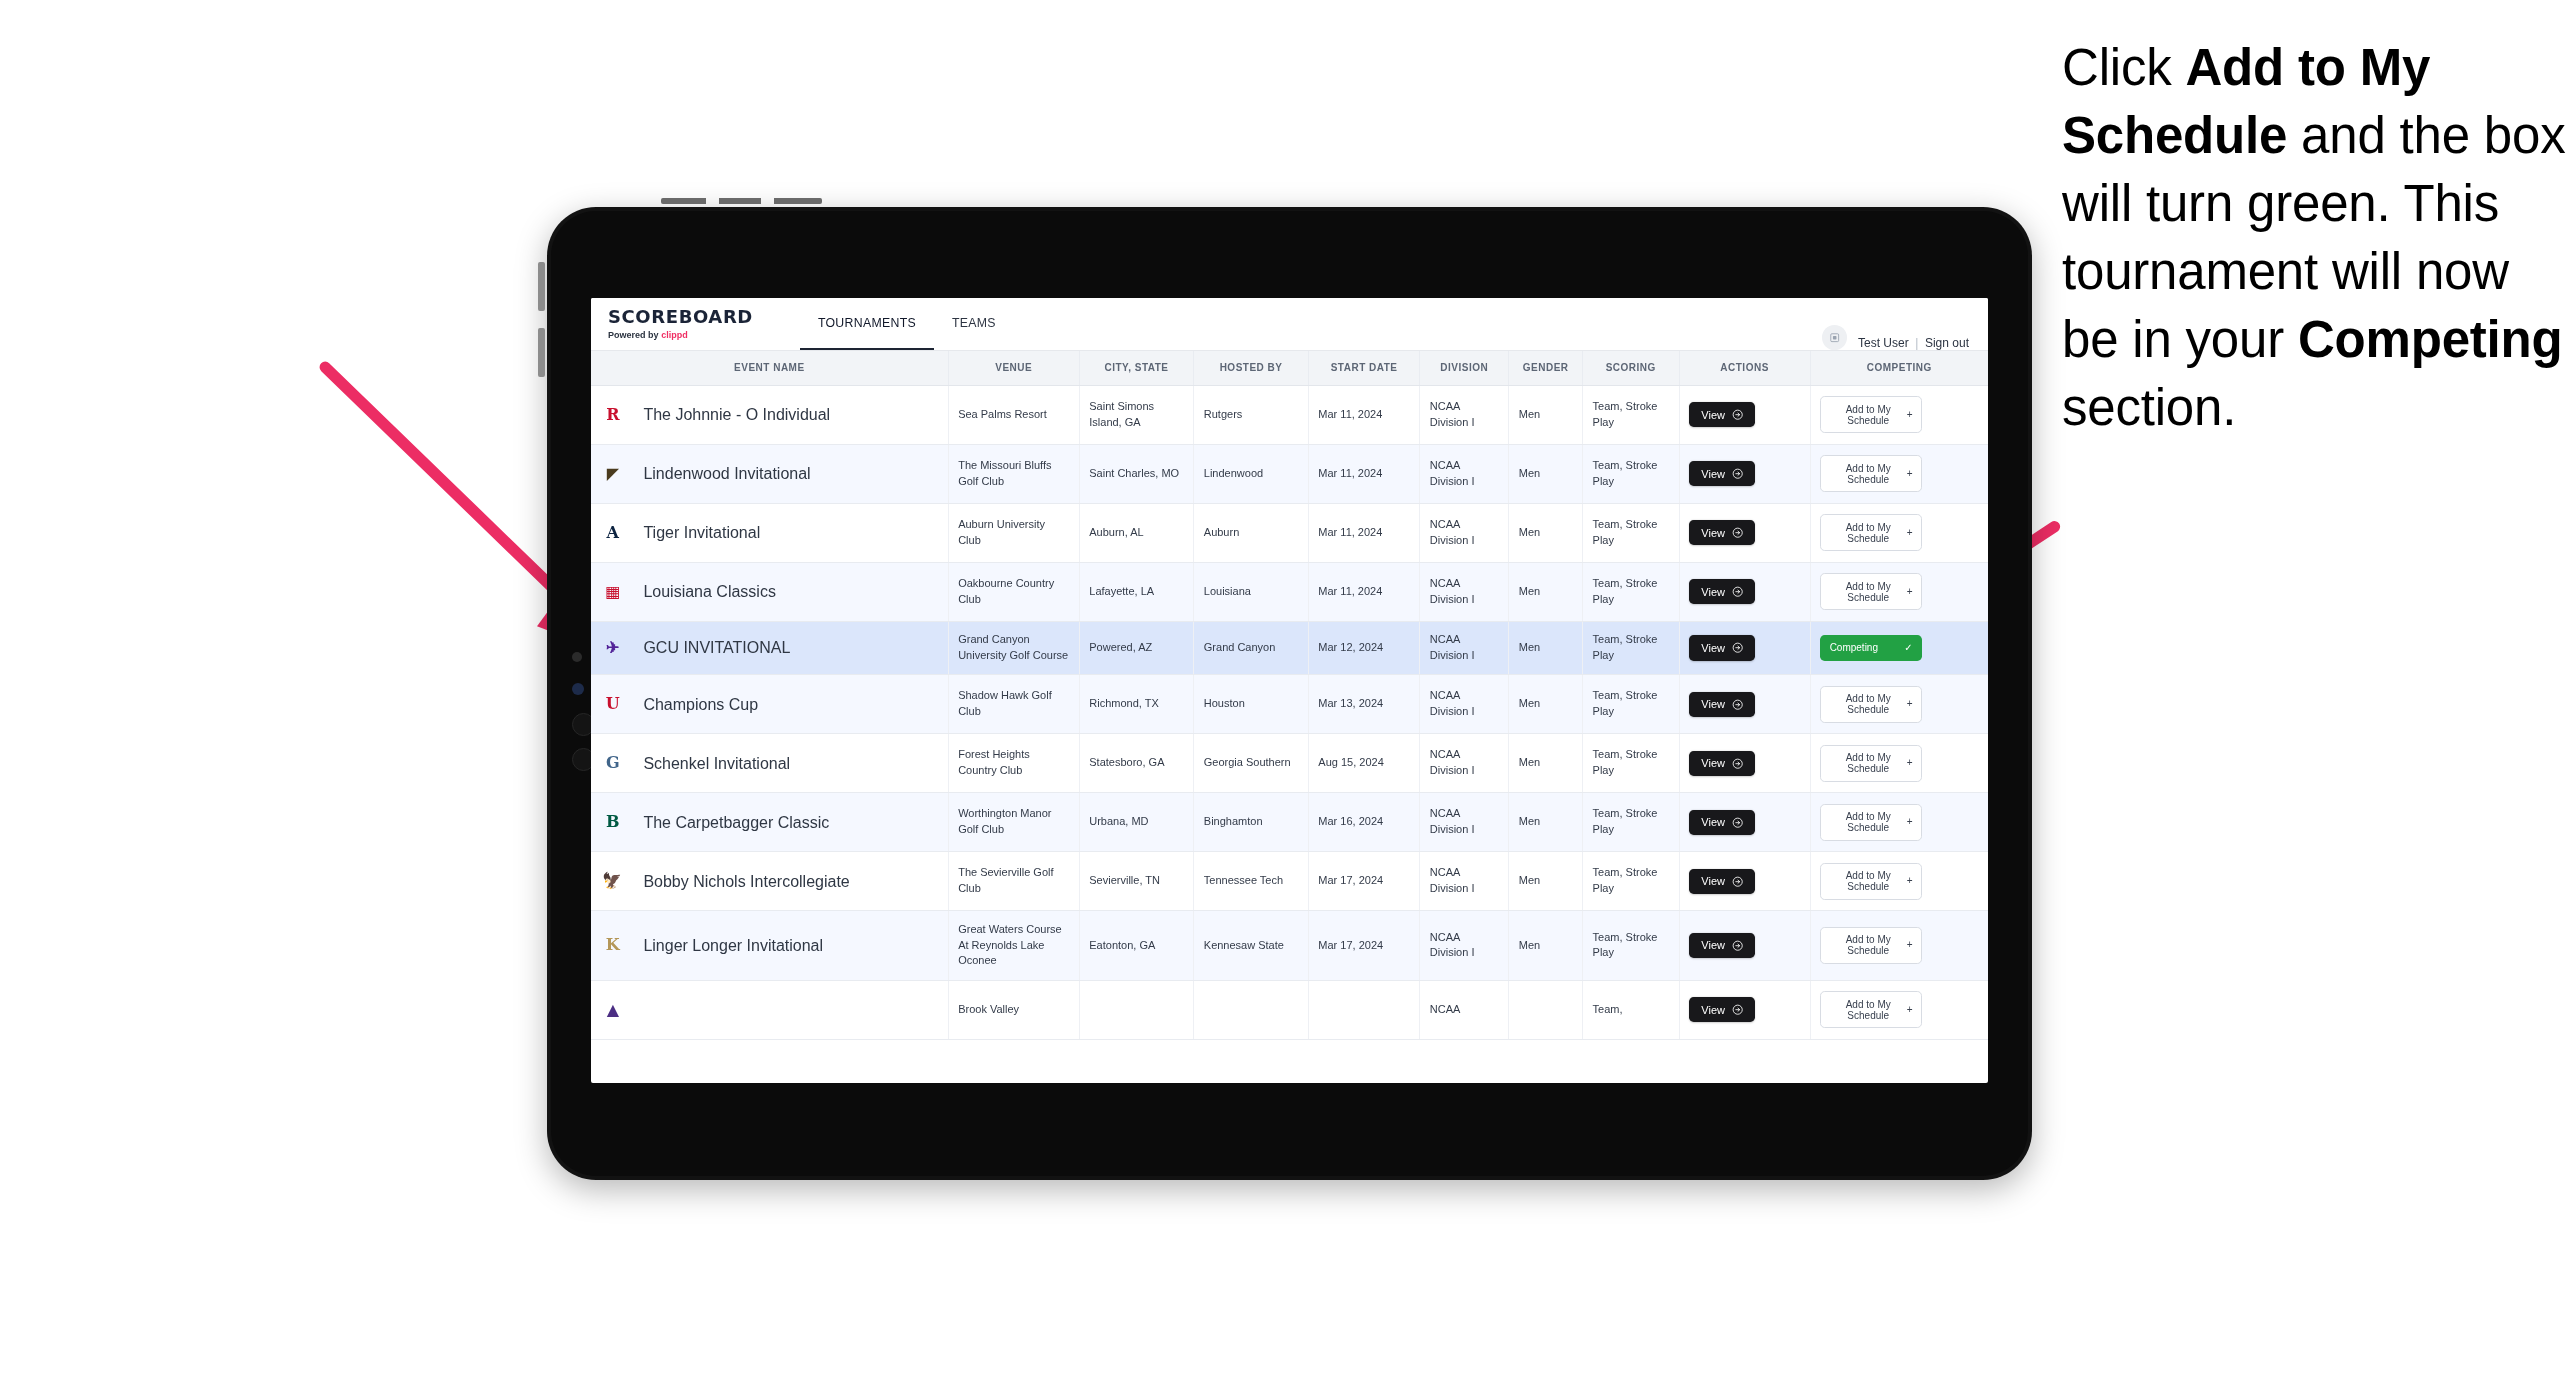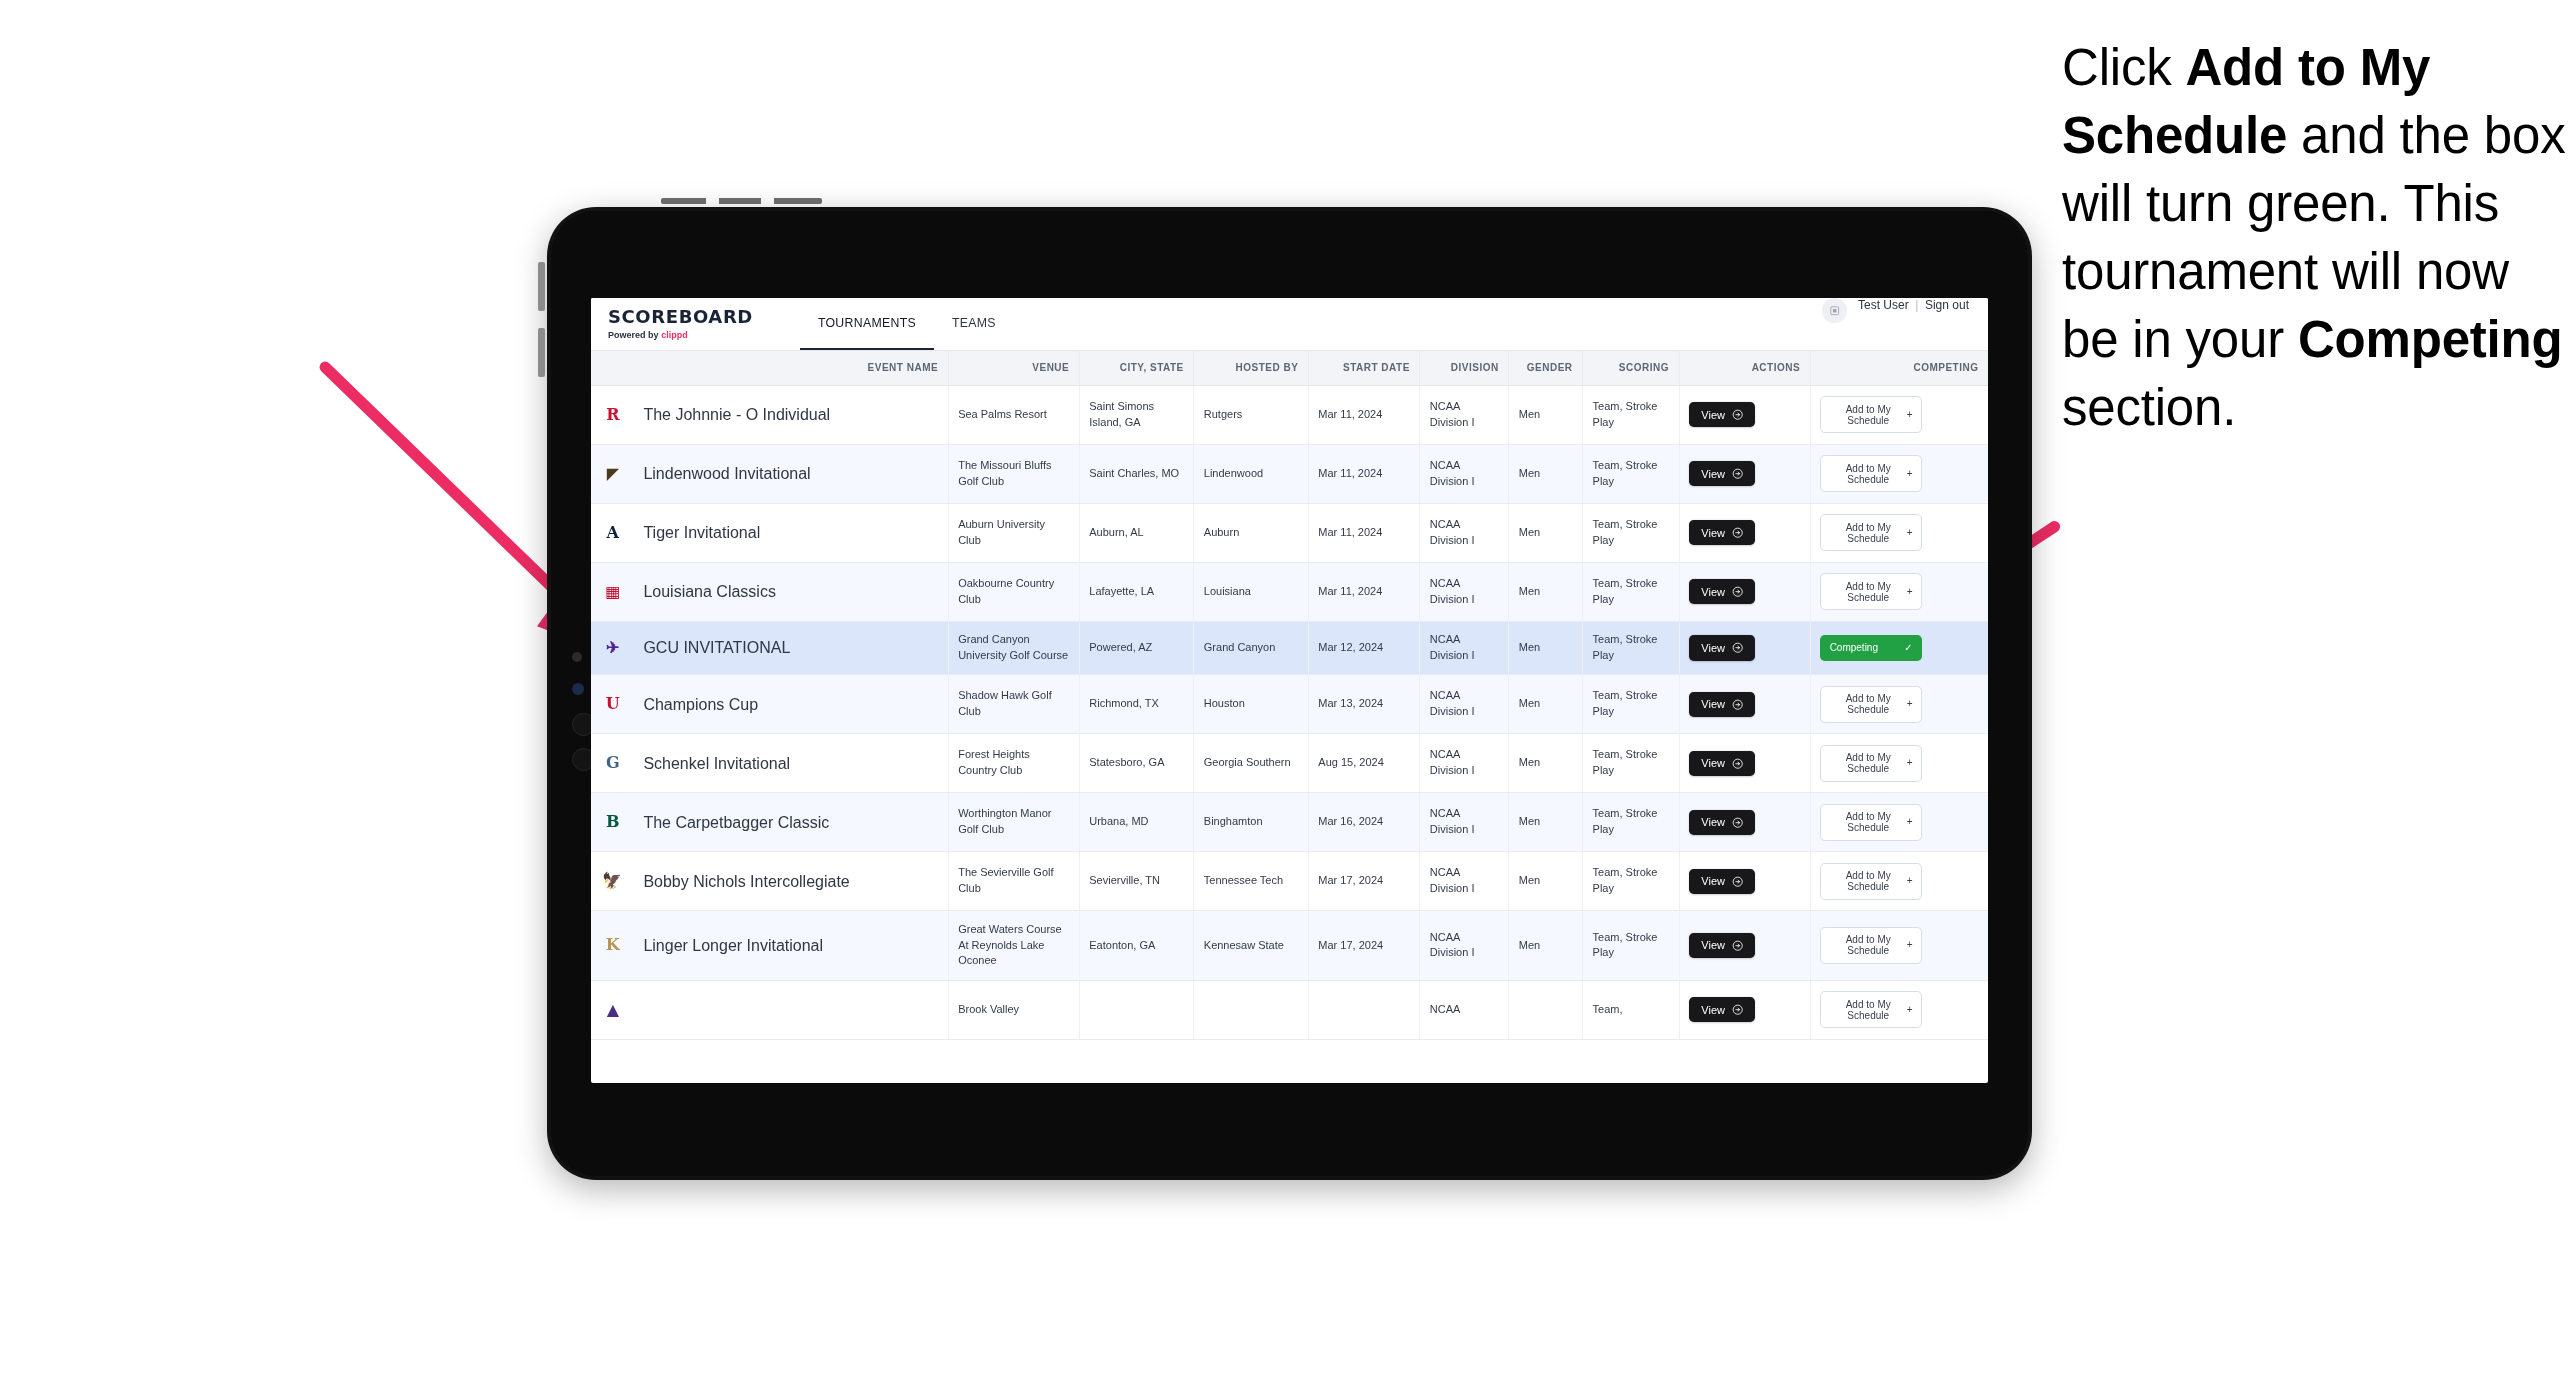--- a/index.html
+++ b/index.html
@@ -114,39 +114,39 @@
   .nav-tabs { display: flex; align-items: stretch; }
   .nav-tab {
     display: flex; align-items: center; padding: 0 18px;
     font-size: 12.3px; color: #2d3442; letter-spacing: 0.3px;
     cursor: pointer; border-bottom: 2.8px solid transparent;
     font-weight: 400;
   }
   .nav-tab.active { border-bottom-color: #1d2433; color: #11182a; }
 
   .header-right {
-    margin-left: auto; display: flex; align-items: flex-start;
+    margin-left: auto; display: flex; align-items: flex-end;
     gap: 11.4px; padding-right: 19px;
   }
   .avatar {
     width: 24.6px; height: 24.6px; border-radius: 50%;
     background: #eef0f3; display: flex; align-items: center; justify-content: center;
     color: #96a0ae; font-size: 10.4px;
   }
   .user-meta { font-size: 12px; color: #2c3442; display: flex; gap: 6.6px; align-items: center; }
   .user-meta .sep { color: #b6bdc7; }
   .user-meta .signout { cursor: pointer; }
 
   
   .table-wrap { width: 100%; height: calc(100% - 53px); overflow: hidden; position: relative; }
   table.tourn { width: 100%; border-collapse: collapse; table-layout: fixed; }
   table.tourn thead th {
     background: #f2f4f7;
     font-size: 10px; font-weight: 600; letter-spacing: 0.5px;
-    color: #5d6675; text-align: right;
+    color: #5d6675; text-align: center;
     padding: 11.4px 9.5px; border-bottom: 0.9px solid #e3e6eb;
     border-right: 0.9px solid #e9ecf1;
     text-transform: uppercase;
     white-space: nowrap;
   }
   table.tourn thead th:last-child { border-right: none; }
   table.tourn tbody td {
     font-size: 11px; color: #333b49;
     padding: 10.4px 9.5px;
     border-bottom: 0.9px solid #e8ebf0;

